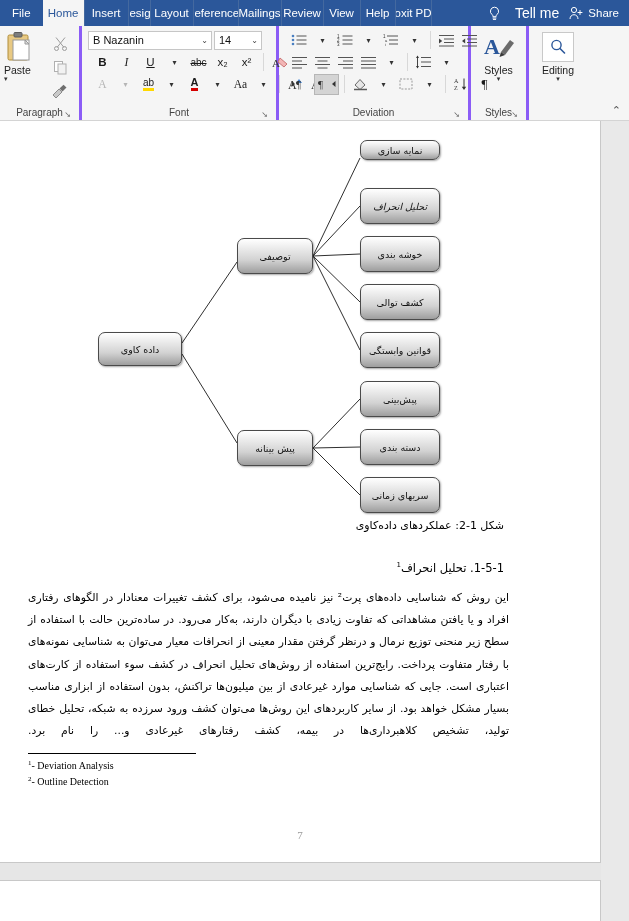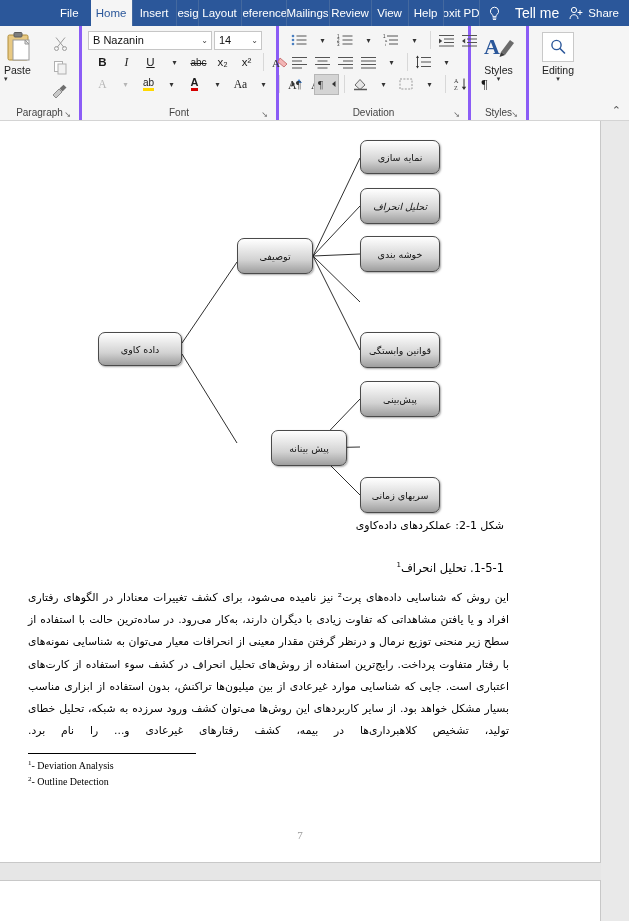--- a/index.html
+++ b/index.html
@@ -22,21 +22,21 @@
     position: relative;
   }
   .tab {
     display: flex; align-items: center; justify-content: center;
     padding: 0 7px;
     white-space: nowrap;
     overflow: hidden;
     border-right: 1px solid #44699f;
     cursor: default;
   }
-  .tab.file { border-right: none; padding: 0 12px; margin-left: 48px; }
+  .tab.file { border-right: none; padding: 0 12px; }
   .tab.active {
     background: #f5f5f5;
     color: #2b579a;
   }
   .tabbar .right-grp {
     margin-left: auto;
     display: flex; align-items: center; gap: 10px;
     padding-right: 10px;
   }
   .lamp { display: flex; align-items: center; gap: 5px; padding: 0 4px; }
@@ -544,26 +544,28 @@
           <line x1="313" y1="135" x2="360" y2="229"></line>
 
           <line x1="313" y1="327" x2="360" y2="278"></line>
           <line x1="313" y1="327" x2="360" y2="326"></line>
           <line x1="313" y1="327" x2="360" y2="374"></line>
         </g>
       </svg>
 
       <div class="node" style="left:98px;top:211px;width:84px;height:34px;">داده کاوی</div>
       <div class="node" style="left:237px;top:117px;width:76px;height:36px;">توصیفی</div>
-      <div class="node" style="left:237px;top:309px;width:76px;height:36px;margin-left:34px;">پیش بینانه</div>
-      <div class="node" style="left:360px;top:19px;width:80px;height:34px;">نمایه سازی</div>
+      <div class="node" style="left:237px;top:309px;width:76px;height:36px;">پیش بینانه</div>
+      <div class="node" style="left:360px;top:19px;width:80px;height:20px;">نمایه سازی</div>
       <div class="node" style="left:360px;top:67px;width:80px;height:36px;font-style:italic;">تحلیل انحراف</div>
       <div class="node" style="left:360px;top:115px;width:80px;height:36px;">خوشه بندی</div>
+      <div class="node" style="left:360px;top:163px;width:80px;height:36px;">کشف توالی</div>
       <div class="node" style="left:360px;top:211px;width:80px;height:36px;">قوانین وابستگی</div>
       <div class="node" style="left:360px;top:260px;width:80px;height:36px;">پیش‌بینی</div>
+      <div class="node" style="left:360px;top:308px;width:80px;height:36px;">دسته بندی</div>
       <div class="node" style="left:360px;top:356px;width:80px;height:36px;">سریهای زمانی</div>
     </div>
 
     <div class="caption">شکل 1-2: عملکردهای داده‌کاوی</div>
 
     <div class="heading">
       <span>1-5-1. تحلیل انحراف</span><span class="sup">1</span>
     </div>
 
     <div class="body">این روش که شناسایی داده‌های پرت² نیز نامیده می‌شود، برای کشف تغییرات معنادار در الگوهای رفتاری افراد و یا یافتن مشاهداتی که تفاوت زیادی با دیگران دارند، به‌کار می‌رود. در ساده‌ترین حالت با استفاده از سطح زیر منحنی توزیع نرمال و درنظر گرفتن مقدار معینی از انحرافات معیار می‌توان به شناسایی نمونه‌های با رفتار متفاوت پرداخت. رایج‌ترین استفاده از روش‌های تحلیل انحراف در کشف سوء استفاده از کارت‌های اعتباری است. جایی که شناسایی موارد غیرعادی از بین میلیون‌ها تراکنش، بدون استفاده از ابزاری مناسب بسیار مشکل خواهد بود. از سایر کاربردهای این روش‌ها می‌توان کشف ورود سرزده به شبکه، تحلیل خطای تولید، تشخیص کلاهبرداری‌ها در بیمه، کشف رفتارهای غیرعادی و... را نام برد.</div>

